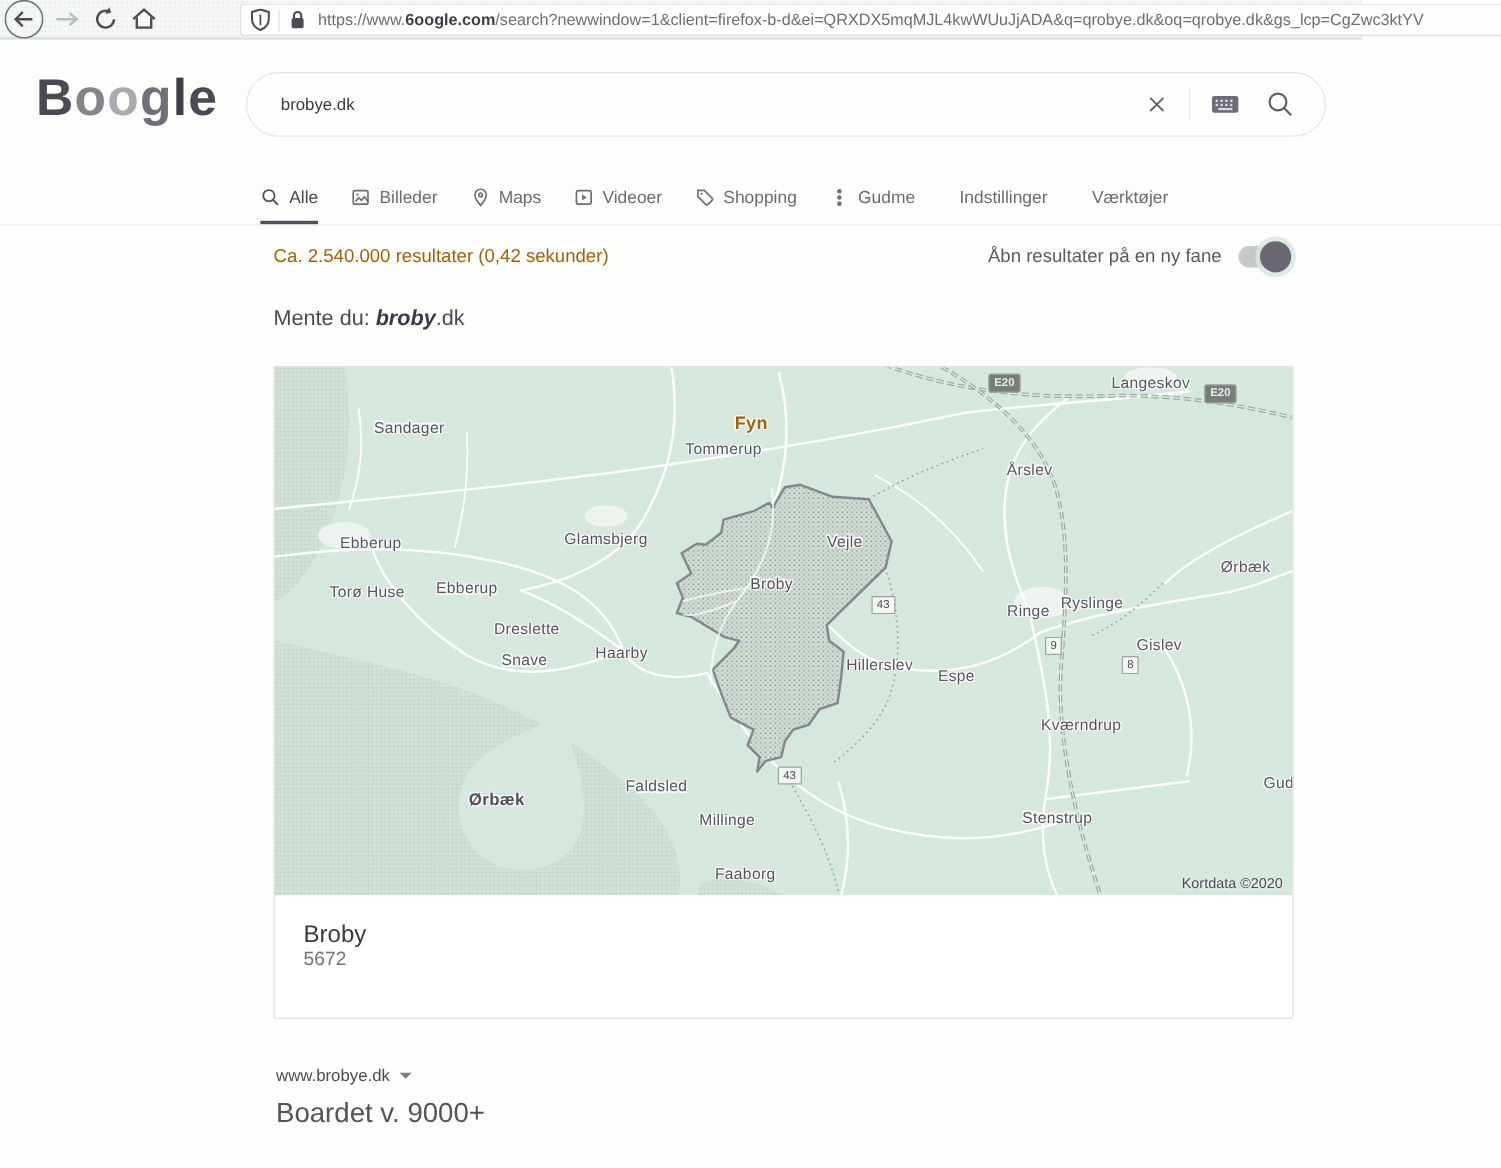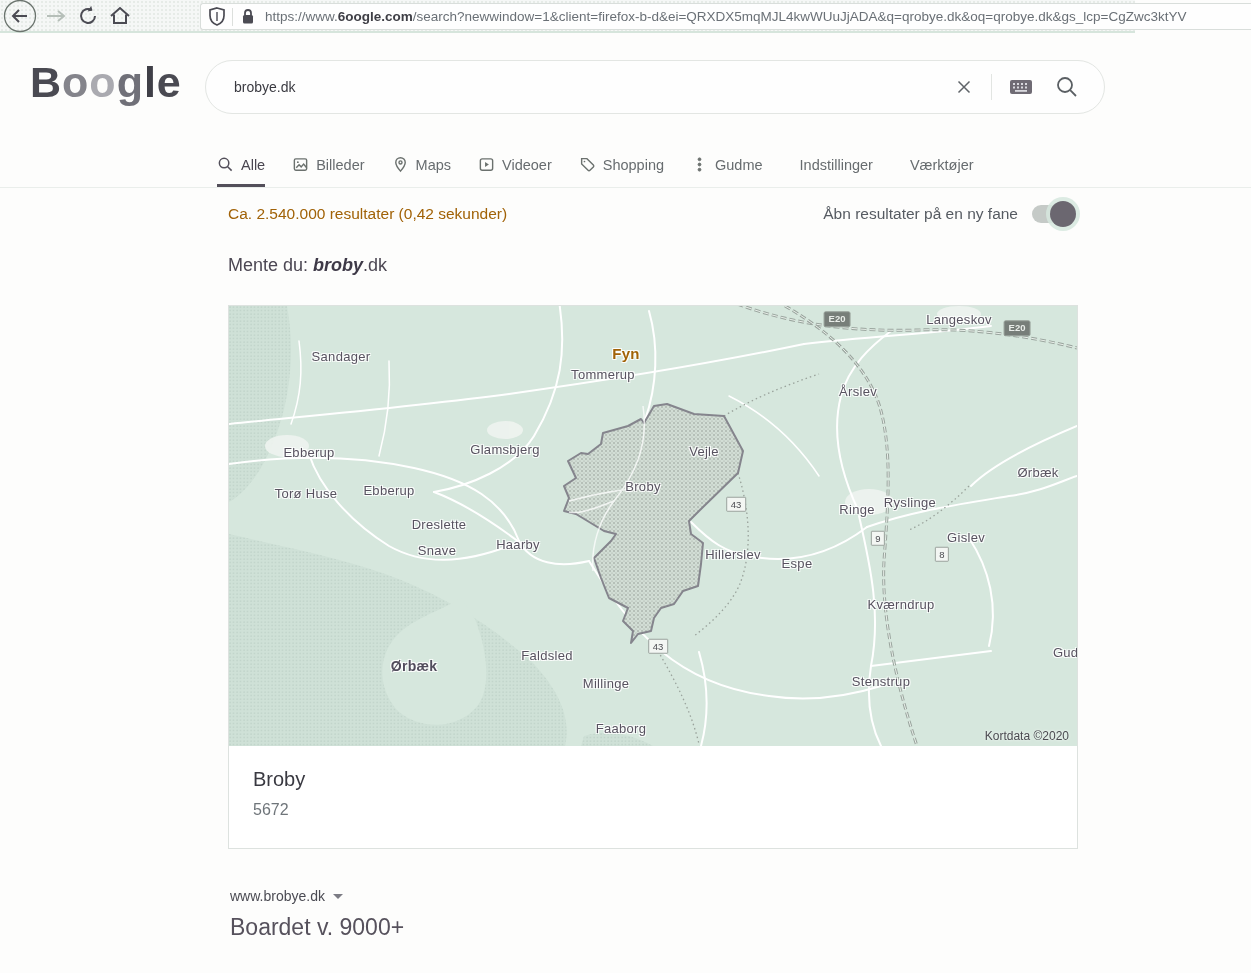--- a/index.html
+++ b/index.html
@@ -81,21 +81,21 @@
   .badge { position:absolute; transform:translate(-50%,-50%); font-size:9.5px;
     line-height:1; white-space:nowrap; }
   .badge.e20 { background:#777e79; color:#e9ede9; border:1px solid #99a29b;
     padding:2px 4px; border-radius:2px; font-weight:bold; }
   .badge.num { background:#f3f6f3; color:#4c4c52; border:1px solid #9aa39d;
     padding:1.5px 3.5px; border-radius:1px; }
   .attribution { position:absolute; right:8px; bottom:3px; font-size:12px;
     color:#4b4b51; text-shadow:0 0 3px #fff; }
   .map-info { padding:22px 24px 0 24px; height:102px; }
   .map-title { font-size:20px; font-weight:500; color:#393941; }
-  .map-sub { font-size:16px; color:#6f757a; margin-top:10px; }
+  .map-sub { font-size:16px; color:#6f757a; }
 
   
   .result { position:absolute; left:230px; top:888px; }
   .result-urlrow { display:flex; align-items:center; gap:8px; cursor:pointer; }
   .result-url { font-size:14px; color:#4b4b53; }
   .caret { width:0; height:0; border-left:5px solid transparent;
     border-right:5px solid transparent; border-top:5px solid #7c7c84; }
   .result-title { margin-top:10px; font-size:23px; font-weight:400; color:#56515c;
     cursor:pointer; }
 </style>

